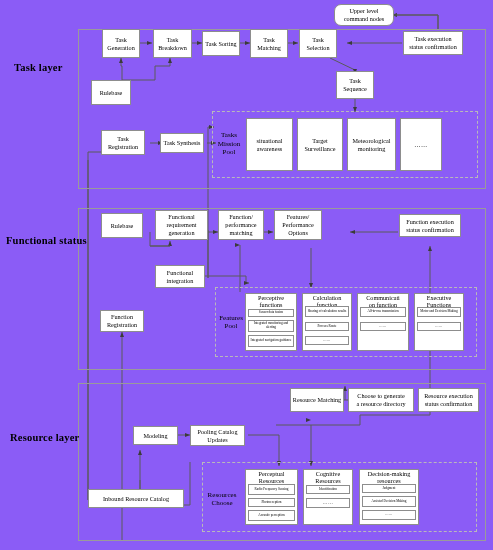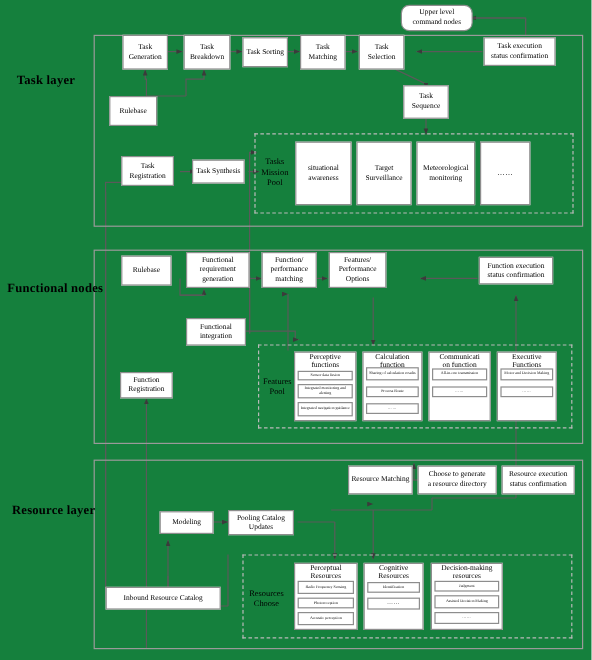--- a/index.html
+++ b/index.html
@@ -1,17 +1,17 @@
 <!DOCTYPE html>
 <html><head>
 <meta charset="utf-8">
 <style>
   html,body{margin:0;padding:0;background:#ffffff;}
   body{width:493px;height:550px;font-family:"Liberation Serif",serif;color:#000;}
-  #stage{position:relative;width:493px;height:550px;overflow:hidden;background:#15803d;text-decoration:underline;}
+  #stage{position:relative;width:493px;height:550px;overflow:hidden;background:#8b5cf6;text-decoration:underline;}
   svg.wires{position:absolute;left:0;top:0;width:493px;height:550px;pointer-events:none;}
   .layer-box{position:absolute;border:1px solid #9a9a9a;background:transparent;}
   .layer-label{position:absolute;font-weight:bold;font-size:10.5px;letter-spacing:.2px;white-space:nowrap;}
   .node{position:absolute;border:1px solid #8d8d8d;background:#fff;box-sizing:border-box;
         display:flex;align-items:center;justify-content:center;text-align:center;
         font-size:6.2px;line-height:1.25;padding:1px;}
   .node.rounded{border-radius:7px;}
   .pool{position:absolute;border:1px dashed #b9b9b9;background:transparent;box-sizing:border-box;}
   .pool-name{position:absolute;font-size:7px;line-height:1.2;text-align:center;display:flex;
              align-items:center;justify-content:center;}
@@ -103,24 +103,24 @@
       <path d="M190,505 L190,462"></path>
       <path d="M140,490 L140,480"></path>
       <path d="M122,540 L122,540"></path>
     </g>
   </svg>
 
   <div class="layer-box" style="left:78px;top:29px;width:406px;height:158px;"></div>
   <div class="layer-label" style="left:14px;top:62px;">Task layer</div>
 
   <div class="layer-box" style="left:78px;top:208px;width:406px;height:160px;"></div>
-  <div class="layer-label" style="left:6px;top:235px;">Functional nodes</div>
+  <div class="layer-label" style="left:6px;top:235px;">Functional status</div>
 
   <div class="layer-box" style="left:78px;top:383px;width:406px;height:156px;"></div>
-  <div class="layer-label" style="left:10px;top:420px;">Resource layer</div>
+  <div class="layer-label" style="left:10px;top:432px;">Resource layer</div>
 
   <div class="node rounded" style="left: 334px; top: 4px; width: 60px; height: 22px; white-space: pre-line;">Upper level
 command nodes</div>
 
   <div class="node" style="left: 102px; top: 29px; width: 38px; height: 29px; white-space: pre-line;">Task
 Generation</div>
   <div class="node" style="left: 153px; top: 29px; width: 39px; height: 29px; white-space: pre-line;">Task
 Breakdown</div>
   <div class="node" style="left:202px;top:31px;width:38px;height:25px;">Task Sorting</div>
   <div class="node" style="left: 250px; top: 29px; width: 38px; height: 29px; white-space: pre-line;">Task

